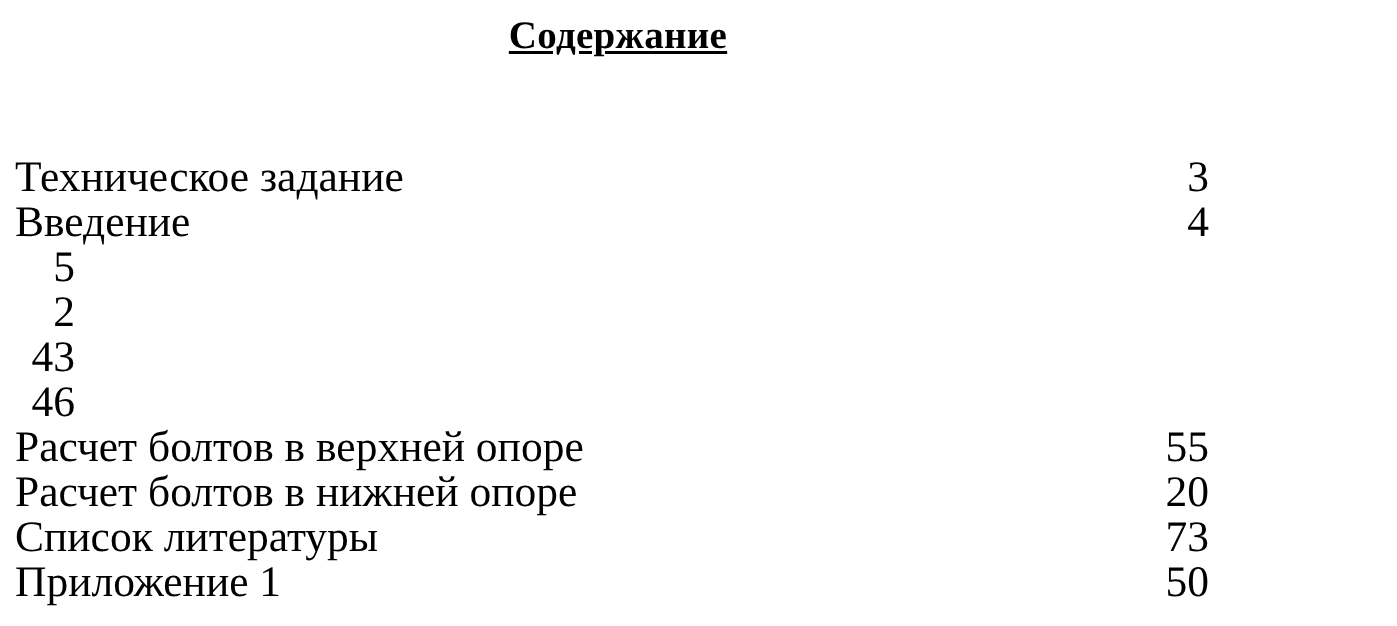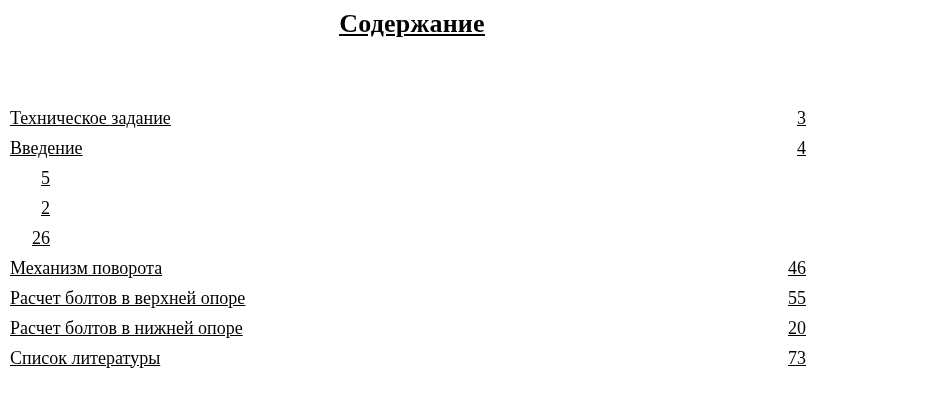--- a/index.html
+++ b/index.html
@@ -12,42 +12,41 @@
     height: 417px;
     font-family: "Liberation Serif", "DejaVu Serif", serif;
     color: #000000;
     overflow: hidden;
   }
   .page {
     position: relative;
     width: 824px;
     height: 417px;
     box-sizing: border-box;
-    text-decoration: underline;
   }
   .doc-title {
     text-align: center;
     font-size: 26px;
     font-weight: bold;
     text-decoration: underline;
     letter-spacing: 0.2px;
     margin: 0;
     padding-top: 10px;
     line-height: 1.1;
   }
   .toc {
     margin-top: 64px;
     padding-left: 10px;
     padding-right: 18px;
   }
   .toc-row {
     display: flex;
     align-items: flex-start;
     justify-content: space-between;
-    font-size: 18px;
+    font-size: 29px;
     line-height: 30px;
     white-space: nowrap;
   }
   .toc-label {
     text-align: left;
   }
   .toc-page {
     text-align: right;
     min-width: 40px;
   }
@@ -73,38 +72,41 @@
 
     <div class="toc-row">
       <span class="toc-page">5</span>
     </div>
 
     <div class="toc-row">
       <span class="toc-page">2</span>
     </div>
 
     <div class="toc-row">
-      <span class="toc-page">26</span>
+      <span class="toc-page">43</span>
     </div>
 
     <div class="toc-row">
-      <span class="toc-label">Механизм поворота</span>
       <span class="toc-page">46</span>
     </div>
 
     <div class="toc-row">
       <span class="toc-label">Расчет болтов в верхней опоре</span>
       <span class="toc-page">55</span>
     </div>
 
     <div class="toc-row">
       <span class="toc-label">Расчет болтов в нижней опоре</span>
       <span class="toc-page">20</span>
     </div>
 
     <div class="toc-row">
       <span class="toc-label">Список литературы</span>
       <span class="toc-page">73</span>
     </div>
 
+    <div class="toc-row">
+      <span class="toc-label">Приложение 1</span>
+      <span class="toc-page">50</span>
+    </div>
 
   </div>
 </div>
 
 </body></html>

